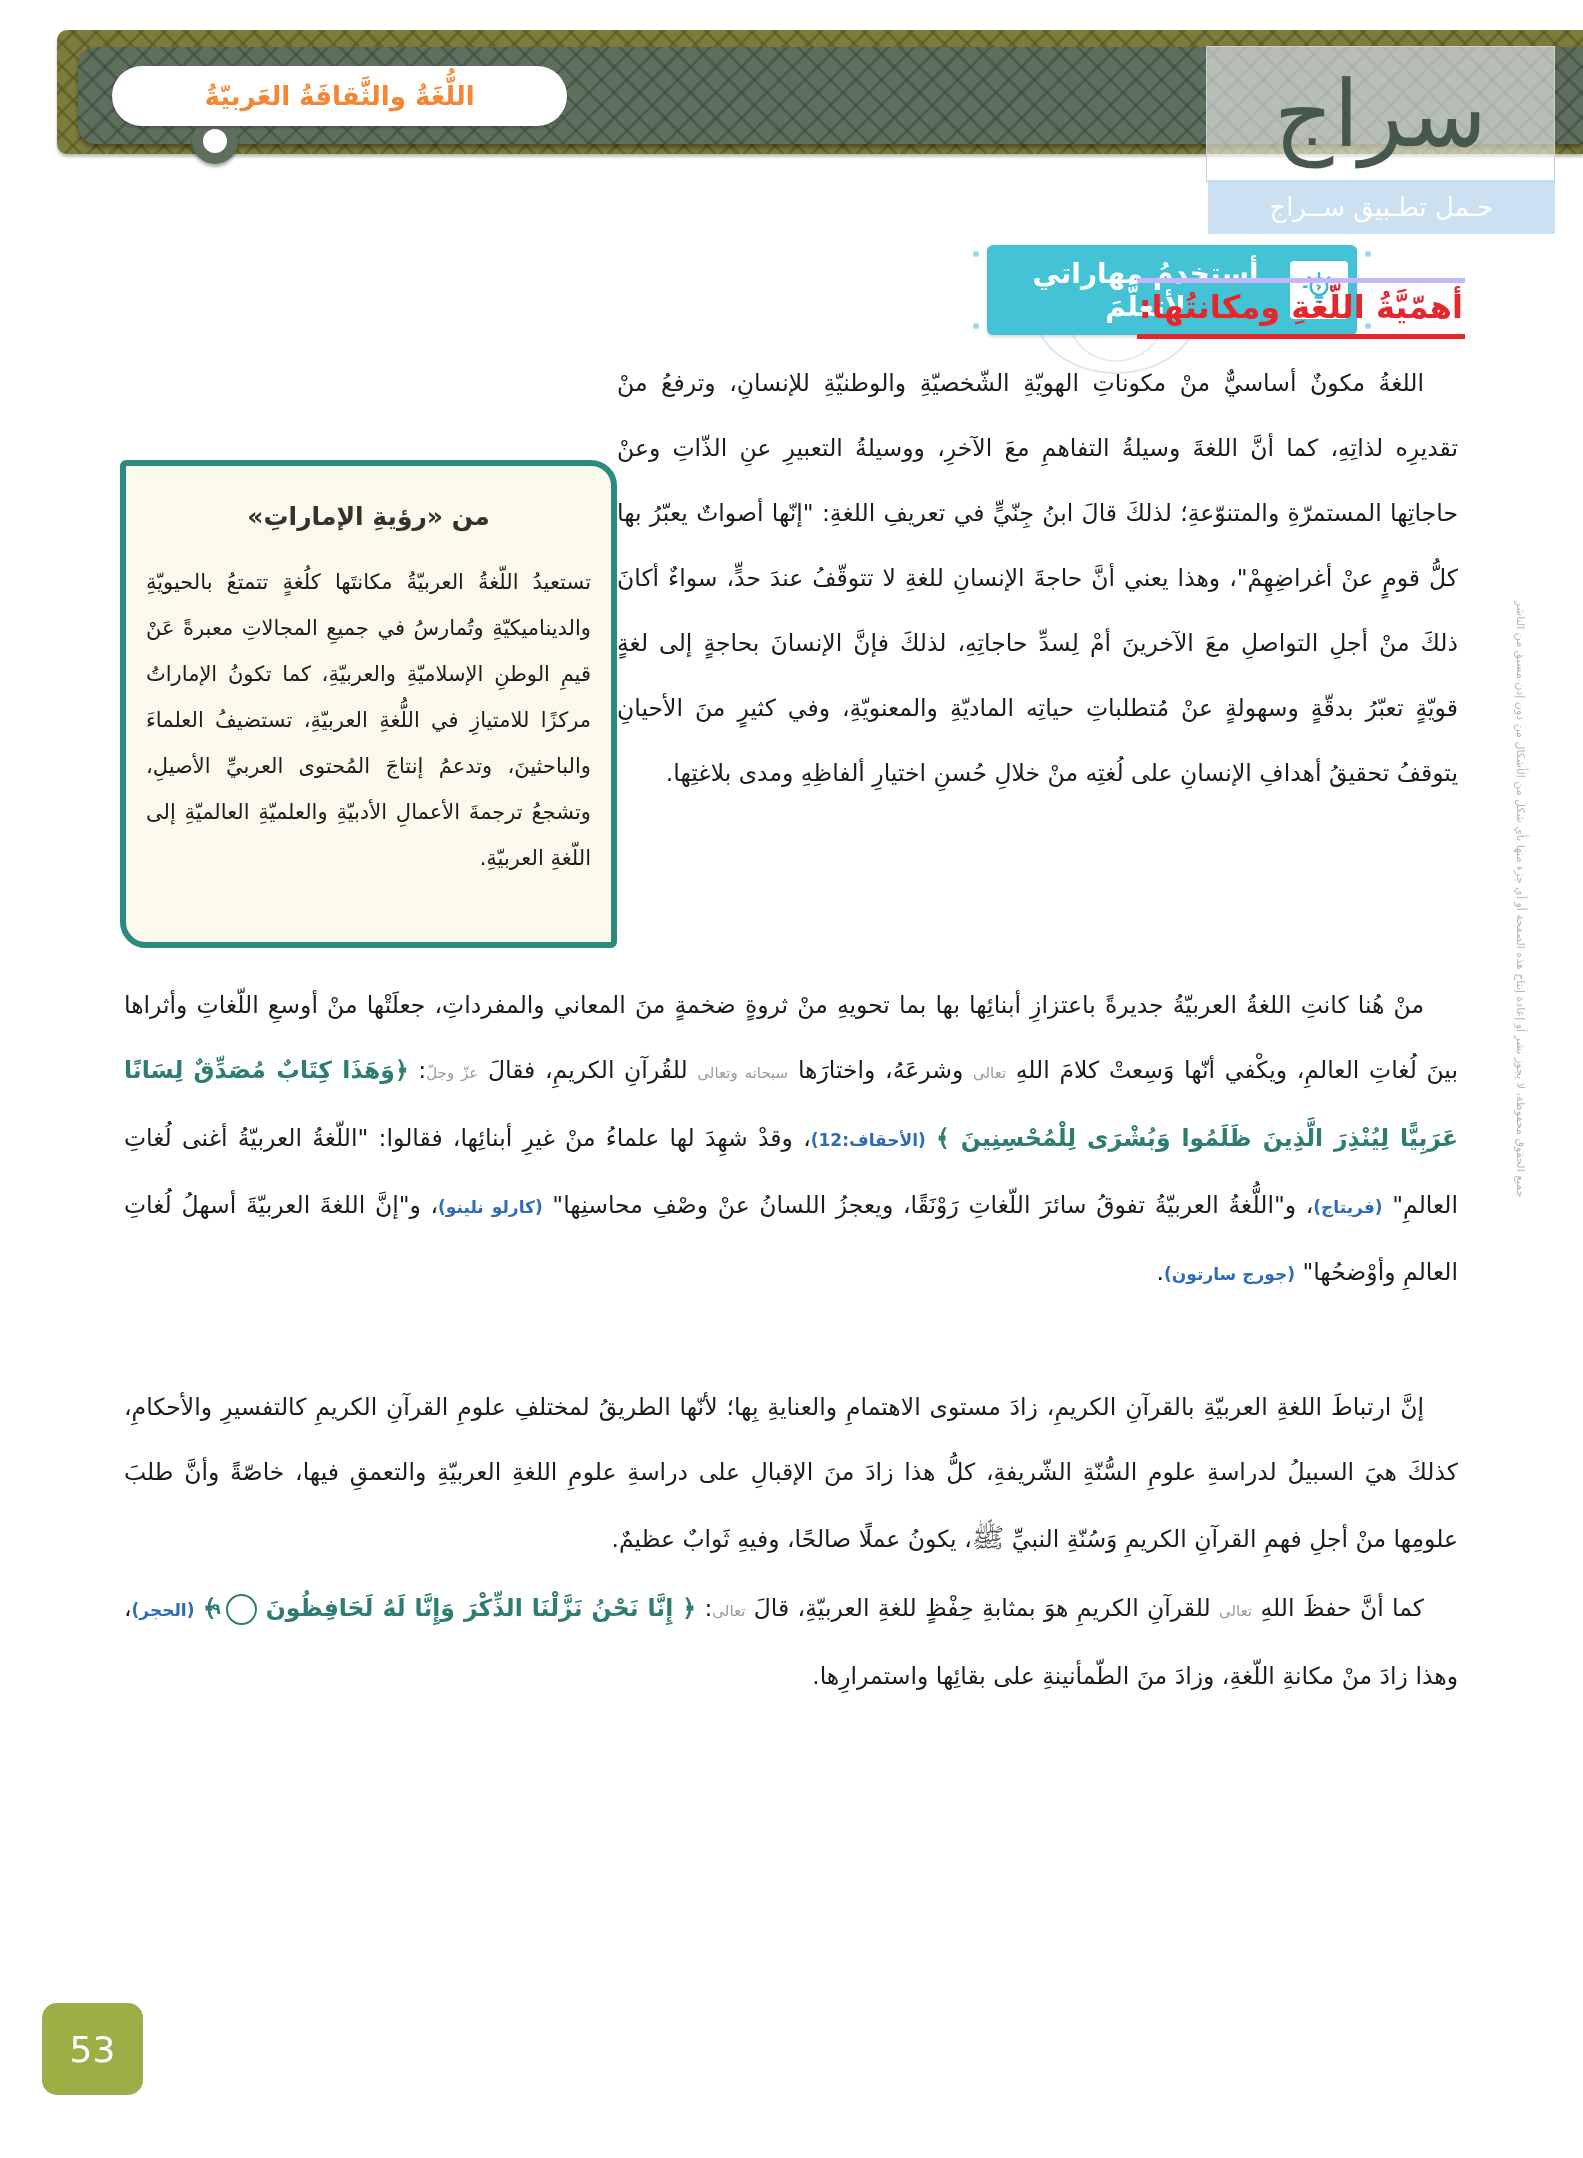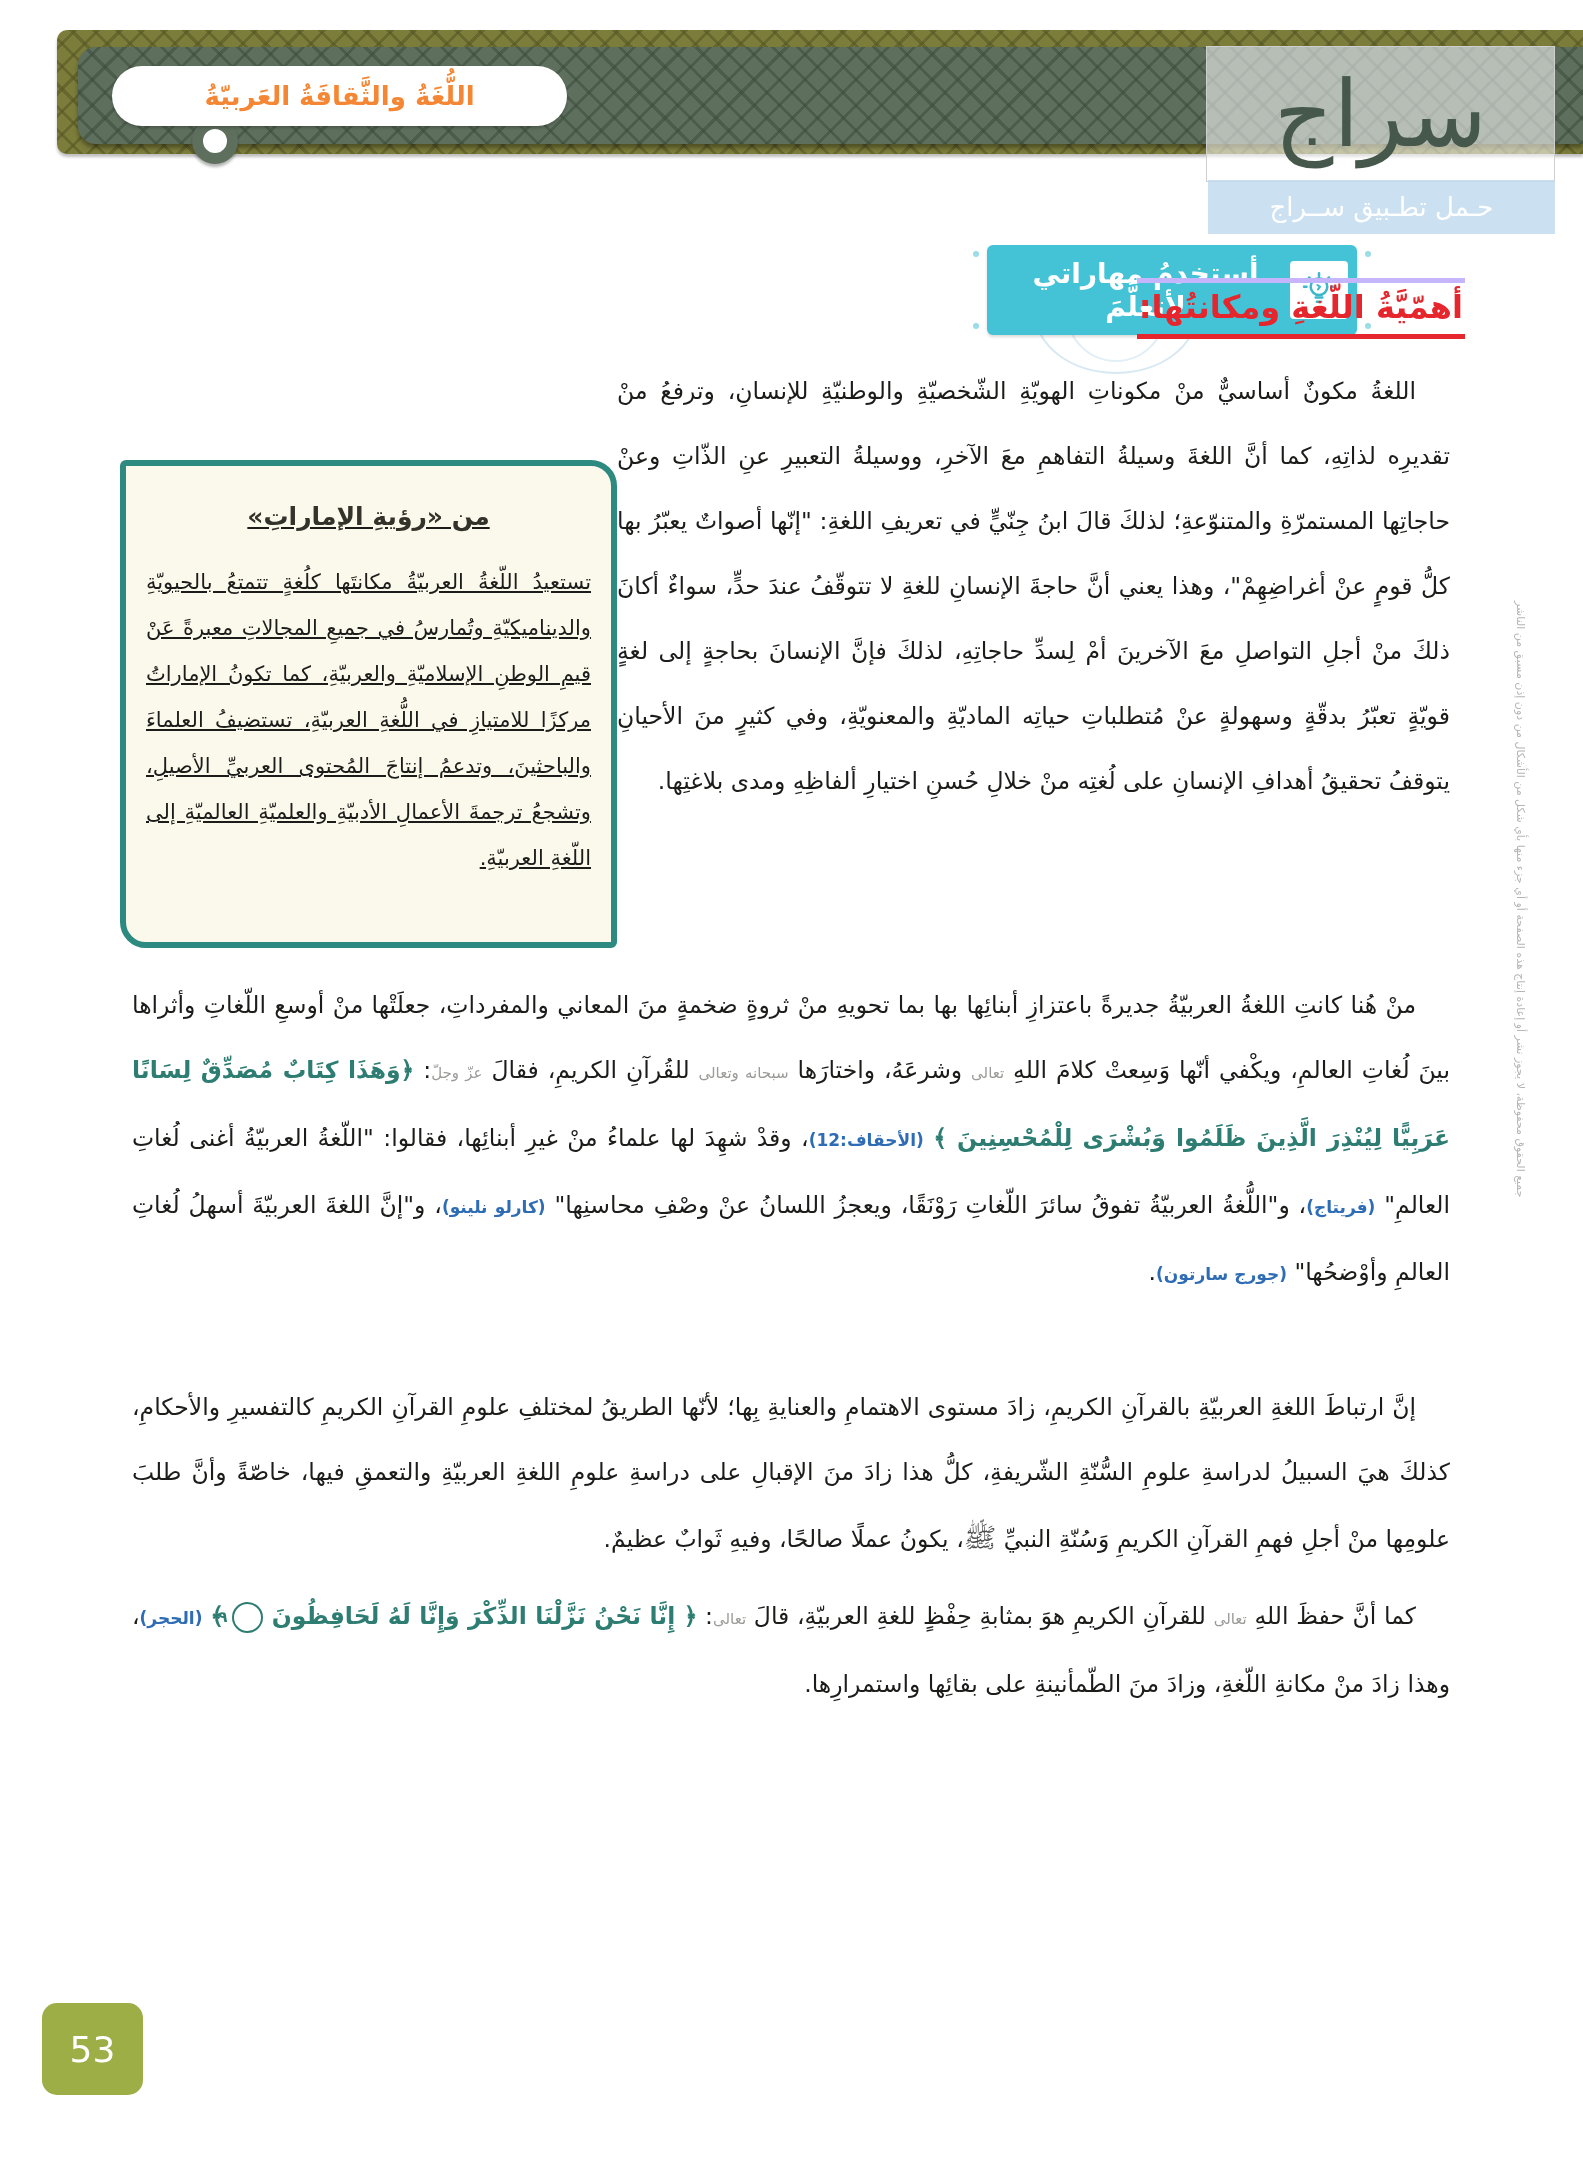--- a/index.html
+++ b/index.html
@@ -48,35 +48,35 @@
   .badge-label{flex:1;text-align:center;color:#ffffff;font-size:28px;font-weight:bold;padding-left:14px;}
 
   
   .heading{position:absolute;top:278px;right:118px;z-index:3;
     border-top:5px solid #c4b5fd;border-bottom:5px solid #e5262d;padding:5px 2px 8px;}
   .heading span{color:#e5262d;font-size:32px;font-weight:bold;}
 
   
   .content{position:absolute;top:347px;right:121px;width:1342px;direction:rtl;
     text-align:justify;color:#1c1c1a;font-size:23.5px;line-height:65px;}
-  .content p{margin:12px;text-indent:34px;}
+  .content p{margin:4px;text-indent:34px;}
   .p2{margin-top:55px !important;clear:left;}
   .p3{margin-top:68px !important;}
   .p4{margin-top:0 !important;}
   .verse{color:#2e7d72;font-weight:bold;}
   .ref{color:#2e6cb5;font-size:17px;font-weight:bold;}
   .honorific{color:#9a9a98;font-size:15px;}
   .pbuh{color:#444;font-size:27px;}
   .vnum{display:inline-block;width:27px;height:27px;line-height:27px;border:2px solid #2e7d72;
     border-radius:50%;font-size:15px;text-align:center;color:#2e7d72;font-weight:bold;vertical-align:middle;}
 
   
   .vision-float{float:left;width:497px;padding-top:113px;margin-bottom:25px;}
   .vision-box{border:6px solid #2d8a80;background:#fbf8ec;border-radius:6px 26px 6px 26px;
-    padding:16px 20px 16px;min-height:488px;box-sizing:border-box;text-decoration:underline;}
+    padding:16px 20px 16px;min-height:488px;box-sizing:border-box;}
   .vision-title{text-align:center;font-size:25px;font-weight:bold;color:#33332c;margin:2px 0 10px;}
   .vision-body{font-size:21px;line-height:46px;text-align:justify;color:#1c1c1a;text-indent:0;}
 
   
   .side-note{position:absolute;top:338px;right:56px;height:860px;writing-mode:vertical-rl;
     font-size:11px;color:#b5b5b5;letter-spacing:.5px;}
 
   
   .page-num{position:absolute;left:42px;top:2003px;width:101px;height:92px;background:#9cae45;
     border-radius:15px;display:flex;align-items:center;justify-content:center;}

